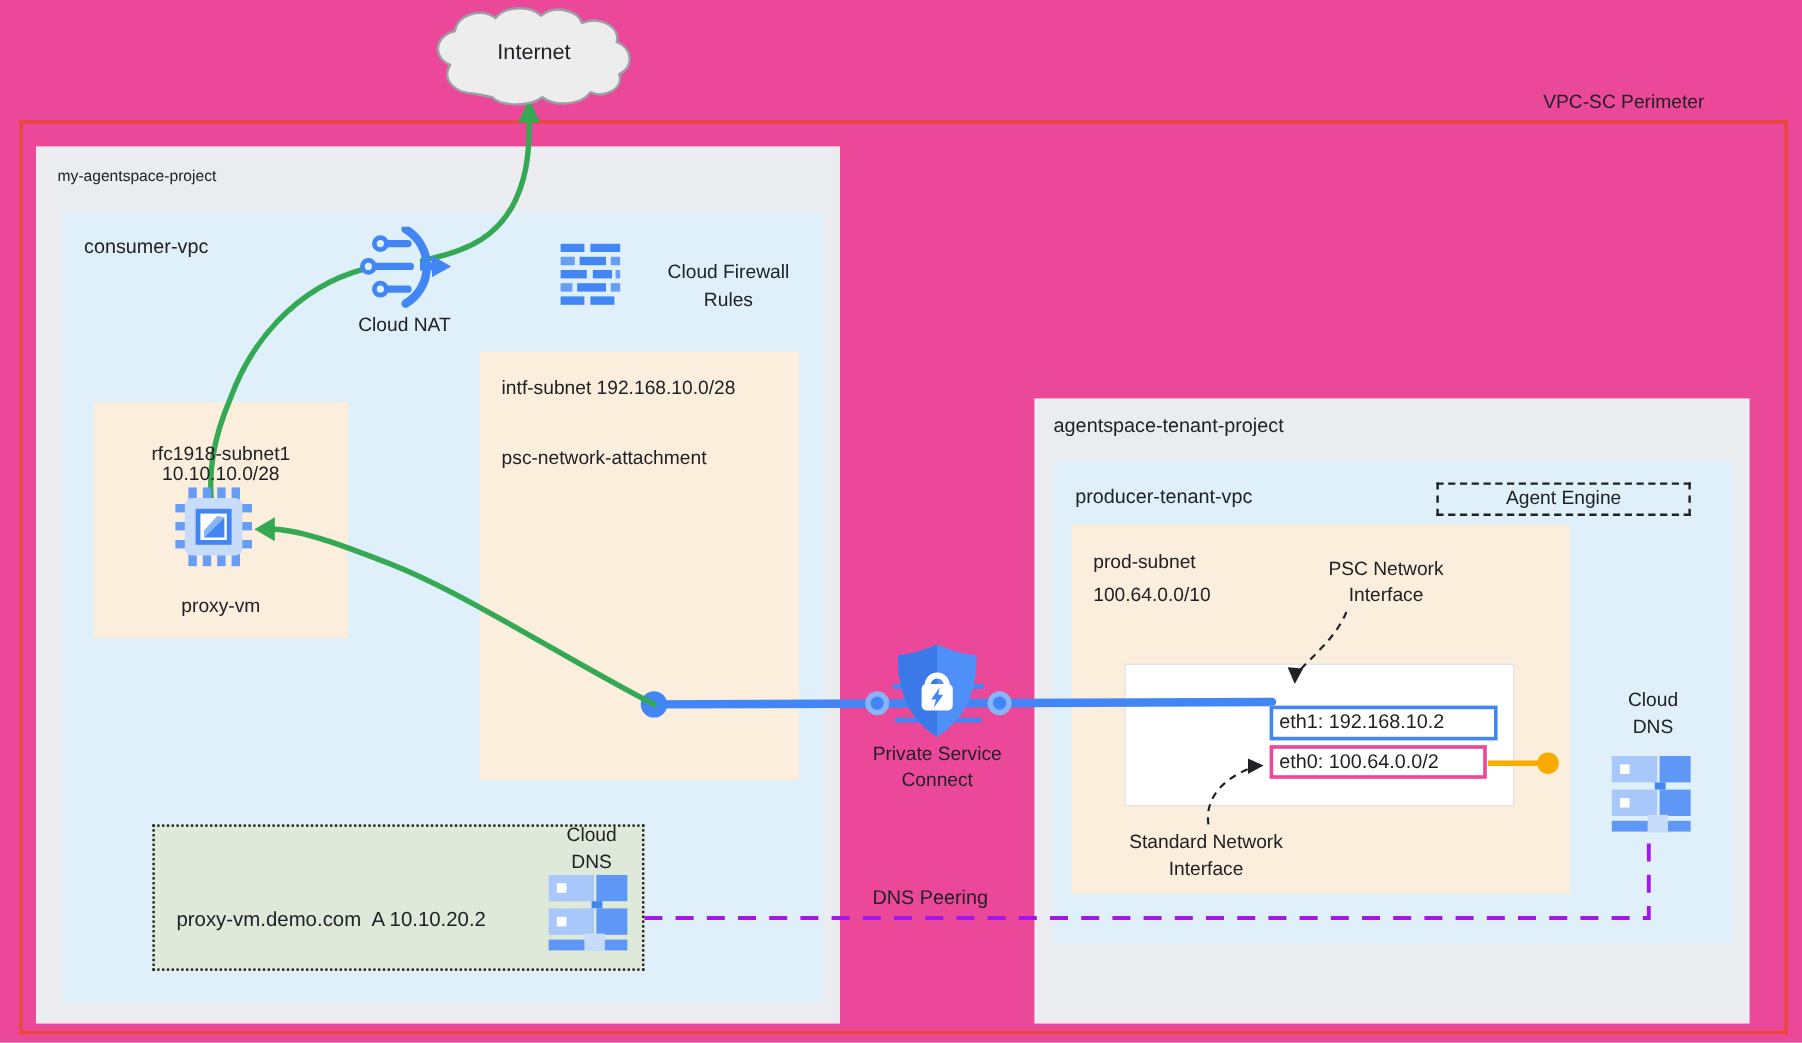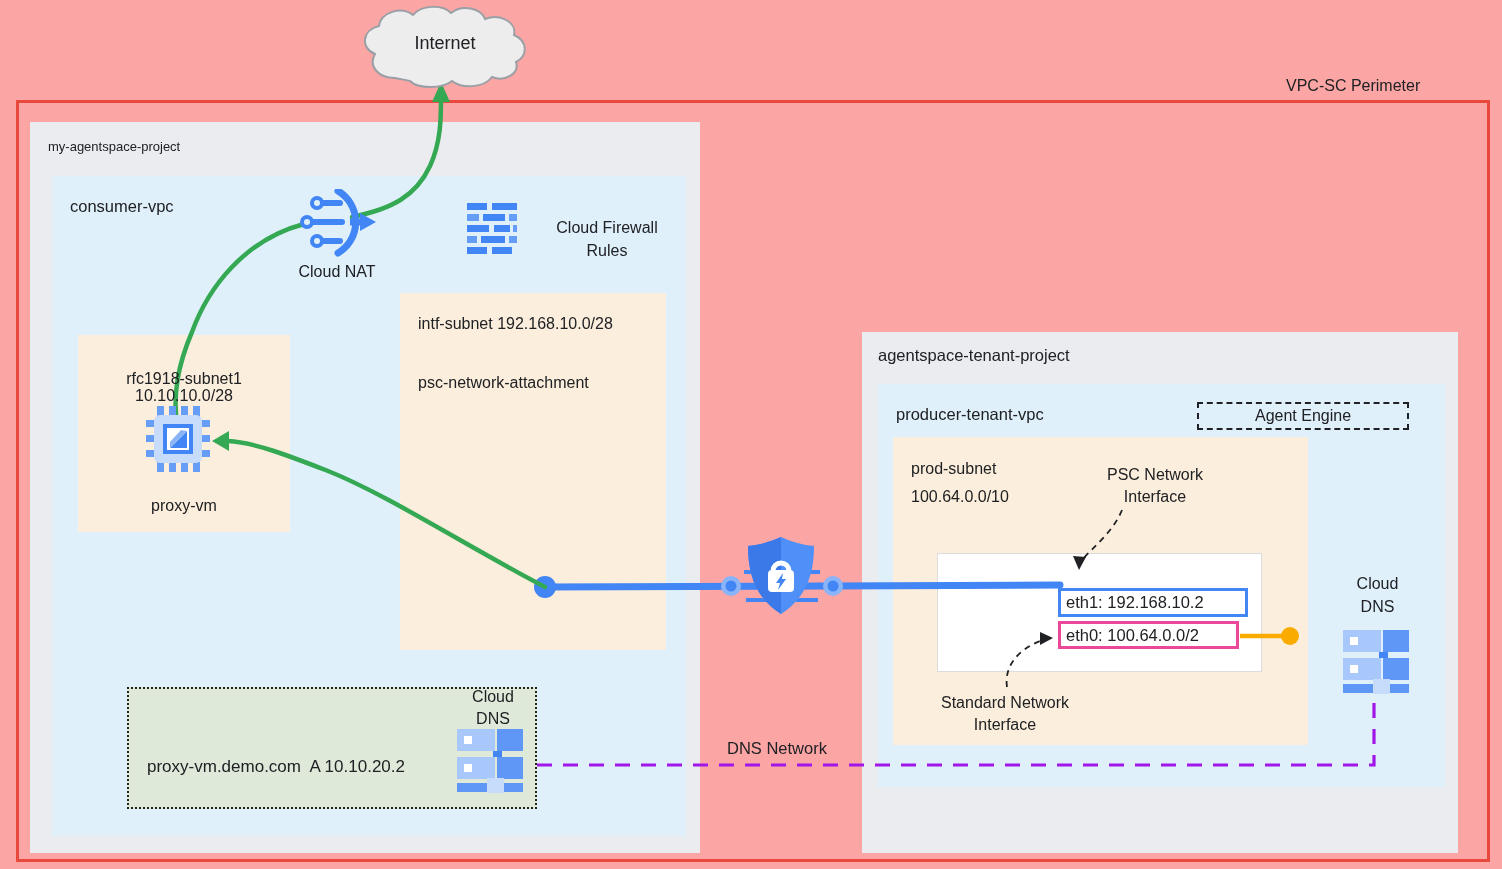--- a/index.html
+++ b/index.html
@@ -1,16 +1,16 @@
 <!DOCTYPE html>
 <html><head>
 <meta charset="utf-8">
 <style>
   html,body{margin:0;padding:0;background:#ffffff;}
-  #canvas{position:relative;width:1502px;height:869px;background:#fca5a5;
+  #canvas{position:relative;width:1502px;height:869px;background:#ec4899;
           font-family:"Liberation Sans", sans-serif;color:#202124;overflow:hidden;}
   .box{position:absolute;box-sizing:border-box;z-index:1;}
   .perimeter{left:16px;top:100px;width:1474px;height:762px;border:3px solid #E8493C;background:transparent;}
   .gray1{left:30px;top:122px;width:670px;height:731px;background:#EAECEF;}
   .blue1{left:52px;top:176px;width:634px;height:660px;background:#DFF0FB;}
   .orange-intf{left:400px;top:293px;width:266px;height:357px;background:#FBEEDC;}
   .orange-rfc{left:78px;top:335px;width:212px;height:197px;background:#FBEEDC;}
   .green-dns{left:127px;top:687px;width:410px;height:122px;background:#DEE9DA;border:2px dotted #222;}
   .gray2{left:862px;top:332px;width:596px;height:521px;background:#EAECEF;}
   .blue2{left:878px;top:384px;width:567px;height:403px;background:#DFF0FB;}
@@ -181,22 +181,26 @@
             <rect x="0" y="0" width="33" height="78"></rect>
           </clipPath>
         </defs>
       <path d="M33,0 C22,5 11,8 0,9 C0,34 6,60 33,77 C60,60 66,34 66,9 C55,8 44,5 33,0 Z" fill="#4E90F7"></path>
       <path d="M33,0 C22,5 11,8 0,9 C0,34 6,60 33,77 C60,60 66,34 66,9 C55,8 44,5 33,0 Z" fill="#3C79E8" clip-path="url(#lh)"></path>
       <path d="M25,34 a8,8 0 0 1 16,0" fill="none" stroke="#ffffff" stroke-width="5"></path>
       <rect x="20" y="33" width="26" height="22" rx="4" fill="#ffffff"></rect>
       <polygon points="35,36 28,46 32,46 30,53 38,42 34,42" fill="#4285F4"></polygon>
     </svg>
   </div>
-
-  <div class="lbl" style="left:727px;top:738px;font-size:16.5px;">DNS Network</div>
+  <div class="lbl center" style="left:706px;top:618px;width:150px;line-height:22px;">
+    <div>Private Service</div>
+    <div>Connect</div>
+  </div>
+
+  <div class="lbl" style="left:727px;top:738px;font-size:16.5px;">DNS Peering</div>
 
   <div class="lbl" style="left:878px;top:345px;font-size:16.5px;">agentspace-tenant-project</div>
   <div class="lbl" style="left:896px;top:404px;font-size:16.5px;">producer-tenant-vpc</div>
   <div class="box agent-engine">
     <span>Agent Engine</span>
   </div>
 
   <div class="lbl" style="left:911px;top:459px;text-align:center;">prod-subnet</div>
   <div class="lbl" style="left:911px;top:487px;">100.64.0.0/10</div>
 

